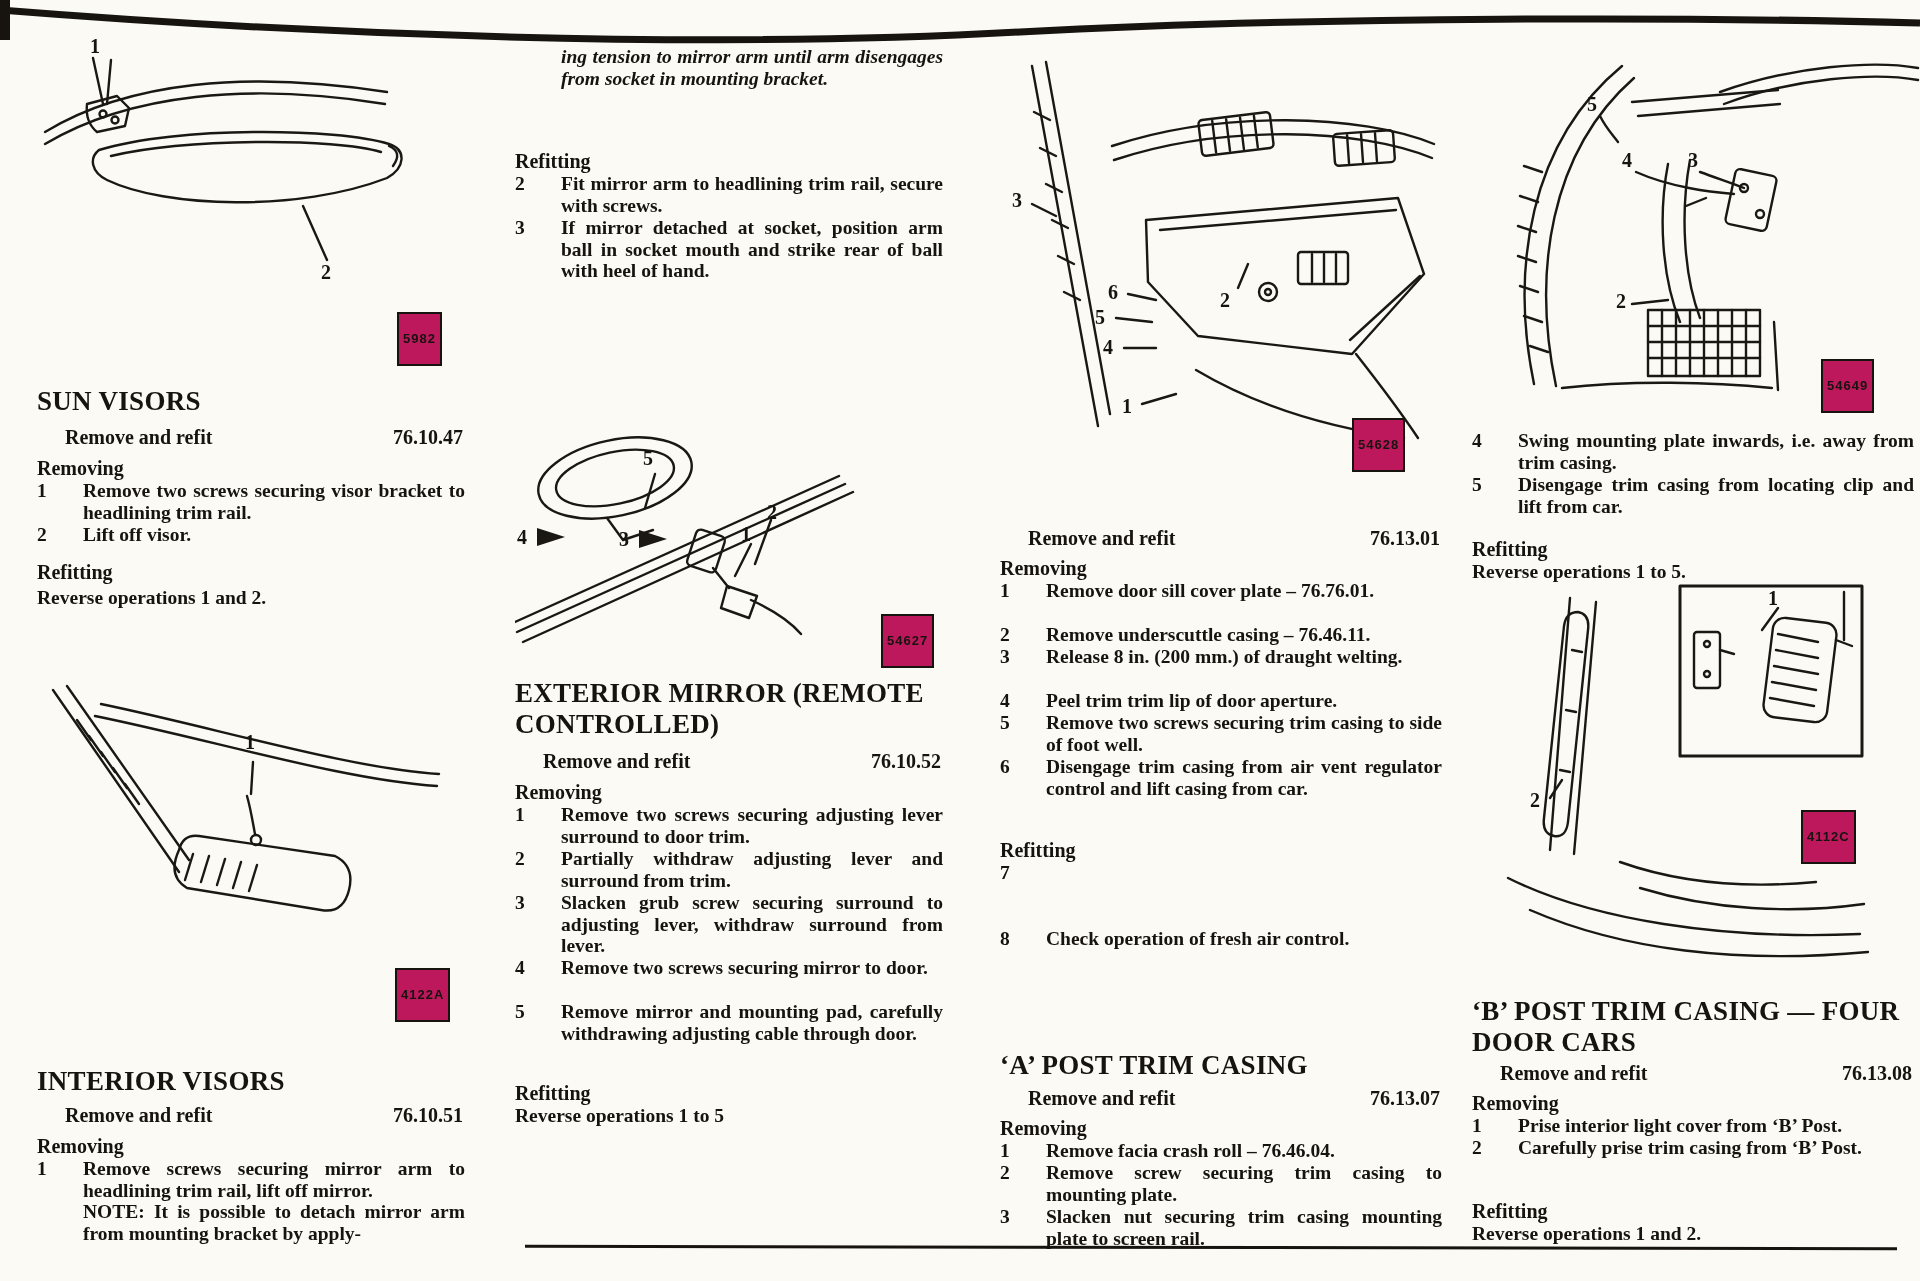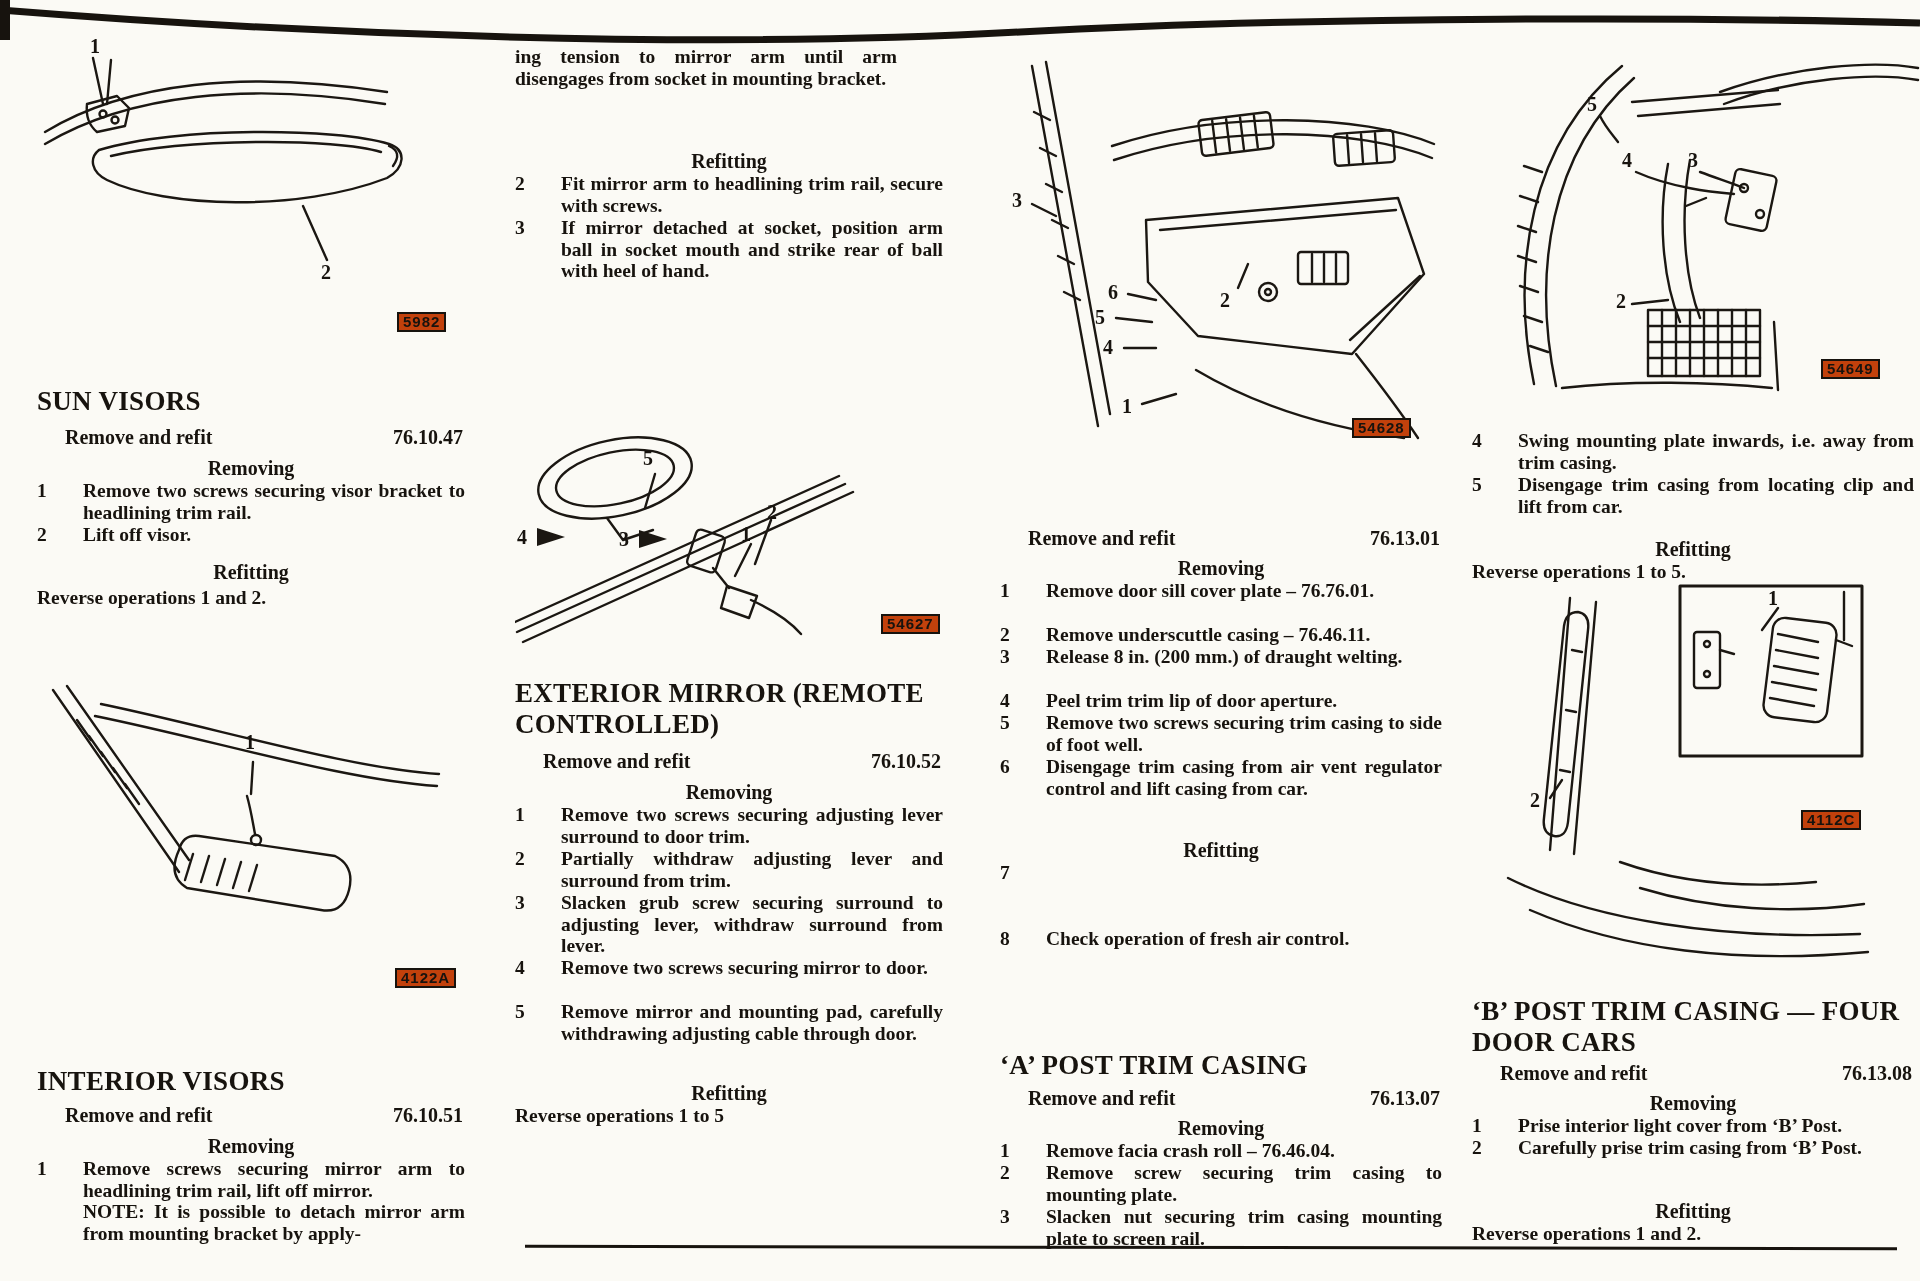--- a/index.html
+++ b/index.html
@@ -7,34 +7,34 @@
     width:1920px;height:1281px;position:relative;overflow:hidden;
     background:#fbfaf5;color:#17130e;
     font-family:"Liberation Serif",serif;
     -webkit-font-smoothing:antialiased;
   }
   .col{position:absolute;top:0;height:1281px;}
   .block{position:absolute;left:0;width:100%;}
   .sec-title{font-weight:700;font-size:27px;line-height:31px;letter-spacing:.3px;}
   .subrow{display:flex;font-weight:700;font-size:20px;padding-left:28px;box-sizing:border-box;}
   .subrow .op{margin-left:auto;padding-right:2px;}
-  .minor{font-weight:700;font-size:20px;line-height:22px;text-align:center;}
+  .minor{font-weight:700;font-size:20px;line-height:22px;}
   .item{display:flex;font-size:19.5px;line-height:21.5px;font-weight:700;}
   .item .n{flex:0 0 46px;}
   .item .t{flex:1;text-align:justify;}
   .plain{font-weight:700;font-size:19.5px;line-height:21.5px;}
   .just{text-align:justify;}
-  .hang{width:382px;box-sizing:border-box;}
+  .hang{margin-left:46px;width:382px;box-sizing:border-box;font-style:italic;}
   .fig{position:absolute;left:0;}
   .fig svg{position:absolute;left:0;top:0;}
   .co{position:absolute;font-weight:700;font-size:20px;line-height:20px;}
   .figcode{
     position:absolute;font-family:"Liberation Sans",sans-serif;
-    font-weight:700;font-size:15px;line-height:16px;letter-spacing:1px;
-    border:2.5px solid #17130e;padding:0 4px;background:#c2410c;
+    font-weight:700;font-size:13px;line-height:16px;letter-spacing:1px;
+    border:2.5px solid #17130e;padding:17px 4px;background:#be185d;
   }
   .rule{position:absolute;background:#17130e;}
   .note-part{margin-top:0;}
 </style>
 </head>
 <body>
 
 <svg width="1920" height="60" style="position:absolute;left:0;top:0">
   <path d="M0,10 C300,34 700,50 1020,32 C1320,16 1700,17 1920,23" stroke="#17130e" stroke-width="7" fill="none"></path>
 </svg>

